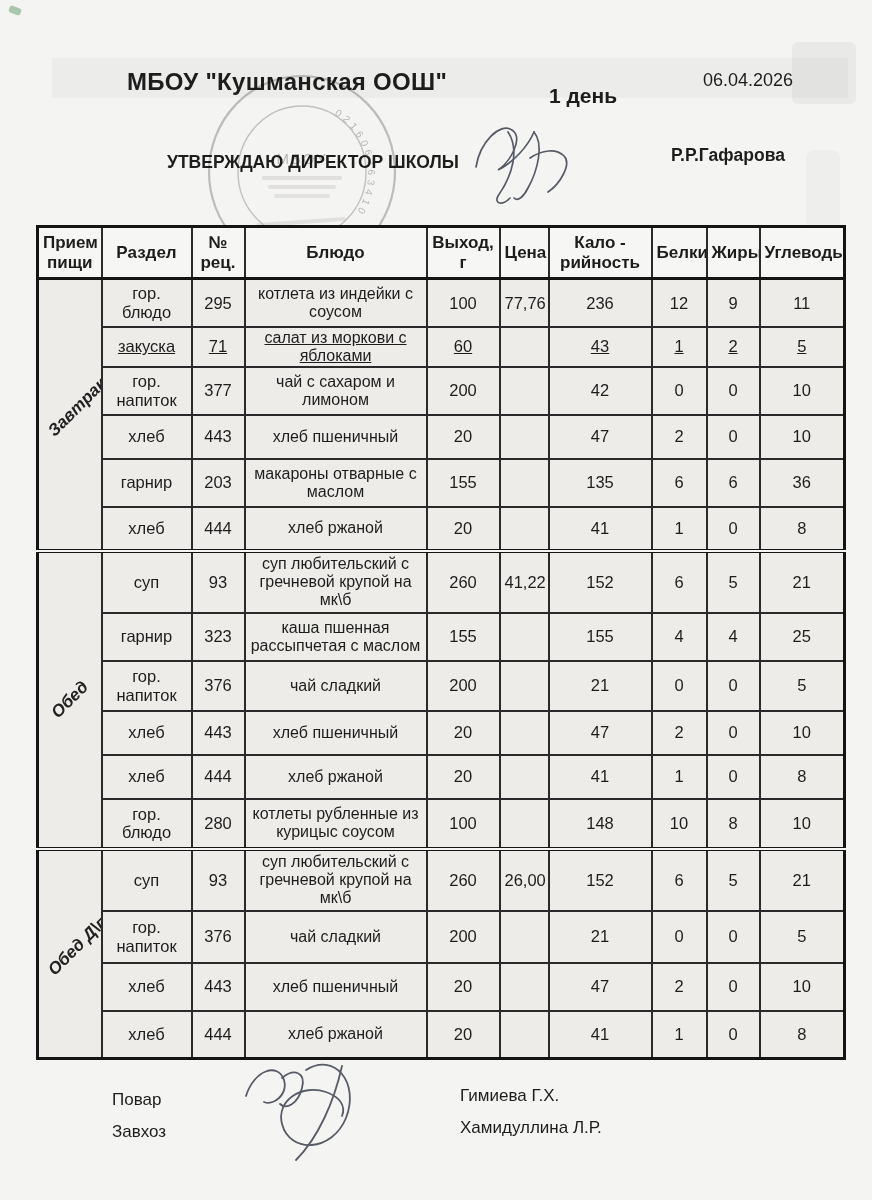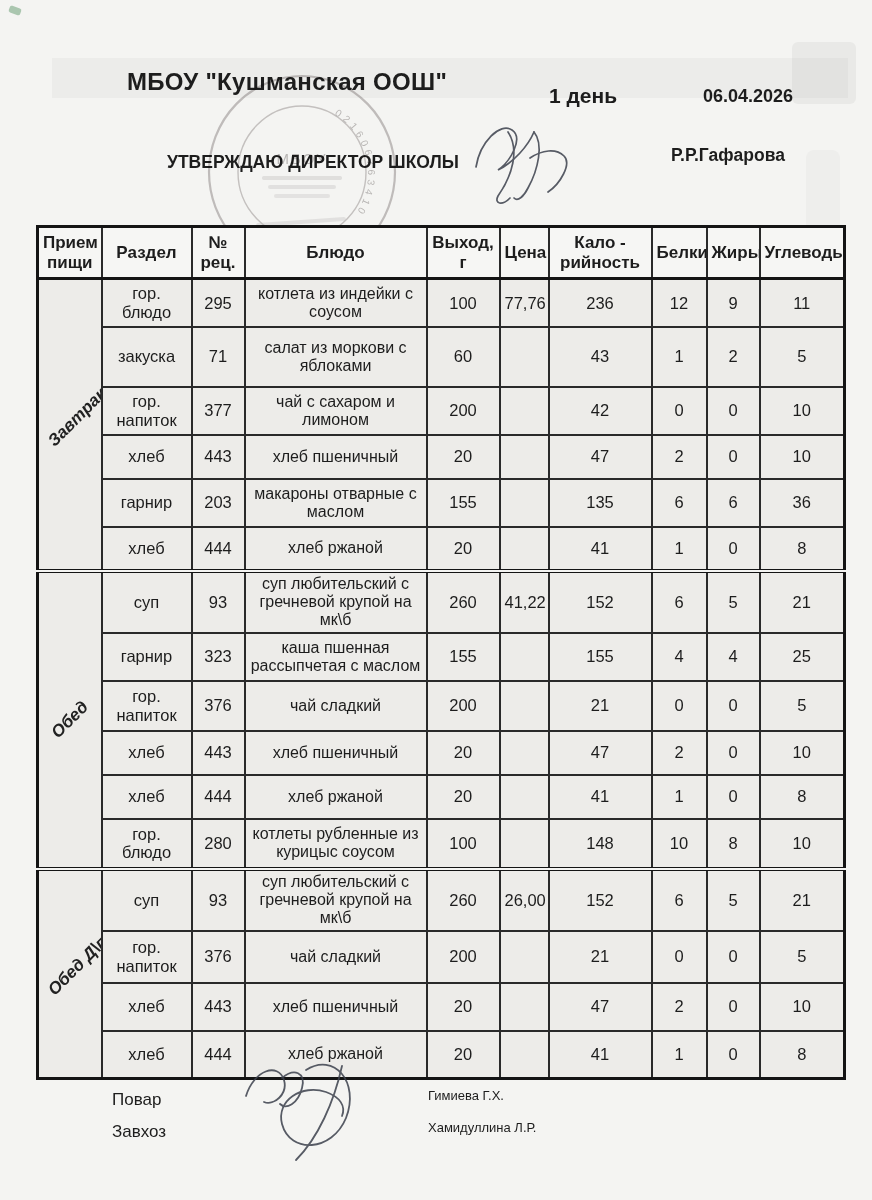--- a/index.html
+++ b/index.html
@@ -13,21 +13,21 @@
   }
   .page{position:absolute;inset:0;}
   
   .scan-band{position:absolute;left:52px;top:58px;width:796px;height:40px;background:rgba(60,60,60,0.045);}
   .scan-blob{position:absolute;left:792px;top:42px;width:64px;height:62px;background:rgba(60,60,60,0.055);border-radius:6px;}
   .scan-blob2{position:absolute;left:806px;top:150px;width:34px;height:150px;background:rgba(60,60,60,0.03);border-radius:8px;}
   .green-speck{position:absolute;left:9px;top:7px;width:12px;height:7px;background:rgba(110,160,120,0.55);transform:rotate(20deg);border-radius:2px;}
 
   .doc-title{position:absolute;left:127px;top:68px;font-size:24px;font-weight:bold;letter-spacing:0.3px;}
   .day-label{position:absolute;left:549px;top:76px;font-size:21px;font-weight:bold;margin-top:8px;}
-  .date-label{position:absolute;left:703px;top:86px;font-size:18px;font-weight:bold;text-align:right;}
+  .date-label{position:absolute;left:703px;top:70px;font-size:18px;font-weight:normal;text-align:right;}
   .approve-line{position:absolute;left:167px;top:152px;font-size:17.5px;font-weight:bold;}
   .director-name{position:absolute;left:671px;top:145px;font-size:17.5px;font-weight:bold;}
 
   .stamp{position:absolute;left:204px;top:72px;opacity:0.55;mix-blend-mode:multiply;pointer-events:none;}
   .dir-sig{position:absolute;left:468px;top:112px;pointer-events:none;}
   .cook-sig{position:absolute;left:238px;top:1048px;pointer-events:none;}
 
   table.menu{
     position:absolute;left:36px;top:225px;
     border-collapse:collapse;table-layout:fixed;
@@ -53,21 +53,21 @@
   tr.sec-top td{border-top:4px double #141414;}
   td.dish{font-size:16px;padding:2px 8px;}
   td.seccell{background:#f0efec;position:relative;}
   .rot{
     transform:rotate(-45deg);
     font-weight:bold;font-style:italic;
     font-size:17px;white-space:nowrap;
     color:#222;
   }
   .footer-roles{position:absolute;left:112px;top:1084px;font-size:17px;line-height:32px;}
-  .footer-names{position:absolute;left:428px;top:1080px;font-size:13px;line-height:32px;}
+  .footer-names{position:absolute;left:460px;top:1080px;font-size:17px;line-height:32px;}
 </style>
 </head>
 <body>
 
 <div class="page">
 
   <div class="scan-band"></div>
   <div class="scan-blob"></div>
   <div class="scan-blob2"></div>
   <div class="green-speck"></div>
@@ -138,21 +138,21 @@
           <td class="num">гор. блюдо</td>
           <td class="num">295</td>
           <td class="dish">котлета из индейки с соусом</td>
           <td class="num">100</td>
           <td class="num">77,76</td>
           <td class="num">236</td>
           <td class="num">12</td>
           <td class="num">9</td>
           <td class="num">11</td>
         </tr>
-        <tr style="height: 60px;">
+        <tr style="height: 40px; text-decoration: underline;">
           <td class="num">закуска</td>
           <td class="num">71</td>
           <td class="dish">салат из моркови с яблоками</td>
           <td class="num">60</td>
           <td class="num"></td>
           <td class="num">43</td>
           <td class="num">1</td>
           <td class="num">2</td>
           <td class="num">5</td>
         </tr>

